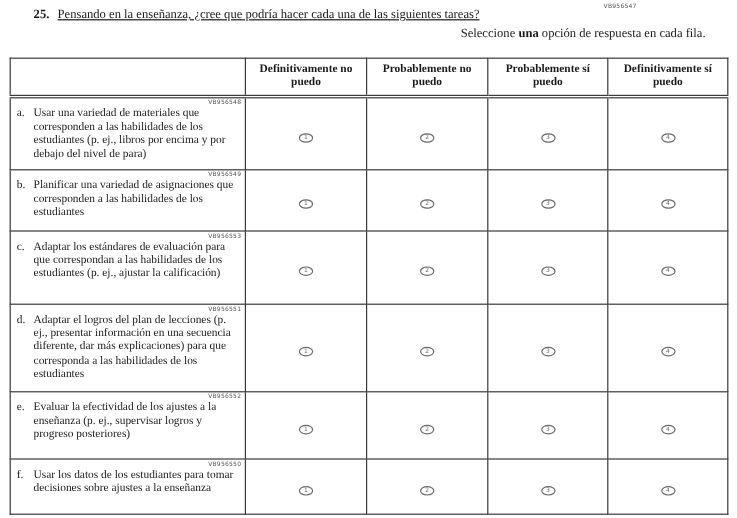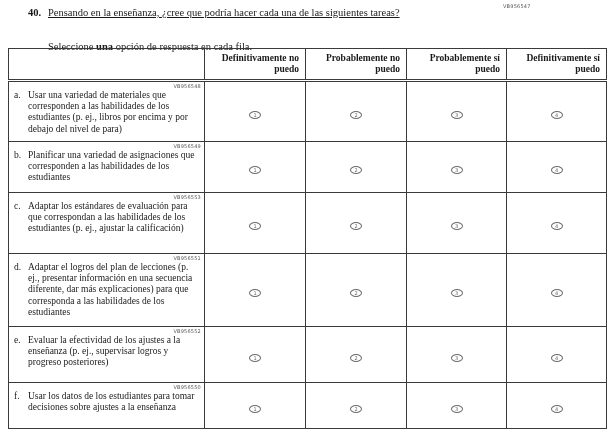--- a/index.html
+++ b/index.html
@@ -19,36 +19,36 @@
     font-size: 5px; color: #555; letter-spacing: 0.2px;
   }
 
   .question-block {
     position: absolute; top: 6px; left: 28px; width: 560px;
     font-size: 10.5px; line-height: 1.3;
   }
   .question-line { display: flex; }
   .q-number { font-weight: bold; width: 20px; flex: 0 0 20px; }
   .q-text { flex: 1; text-decoration: underline; }
-  .q-instruction { margin-top: 20px; padding-left: 20px; }
+  .q-instruction { margin-top: 2px; padding-left: 20px; text-align: right; }
   .bold { font-weight: bold; }
 
   table.response-table {
     position: absolute; top: 48px; left: 8px;
     width: 598px;
     border-collapse: collapse;
     table-layout: fixed;
   }
   .response-table th, .response-table td {
     border: 1px solid #3a3a3a;
   }
   .response-table thead th {
     border-bottom: 3px double #3a3a3a;
     font-size: 9.5px; font-weight: bold;
-    text-align: right; vertical-align: middle;
+    text-align: center; vertical-align: middle;
     line-height: 1.15;
     padding: 3px 6px;
     height: 32px;
     margin-left: 32px;
   }
   .label-cell {
     vertical-align: top;
     padding: 1px 3px 2px 5px;
   }
   .row-code {
@@ -78,21 +78,21 @@
 </style>
 </head>
 <body>
 
 <div class="page">
 
   <div class="form-code-top">VB956547</div>
 
   <div class="question-block">
     <div class="question-line">
-      <span class="q-number">40.</span>
+      <span class="q-number">25.</span>
       <span class="q-text">Pensando en la enseñanza, ¿cree que podría hacer cada una de las siguientes tareas?</span>
     </div>
     <div class="q-instruction"><span>Seleccione </span><span class="bold">una</span><span> opción de respuesta en cada fila.</span></div>
   </div>
 
   <table class="response-table">
     <colgroup>
       <col style="width:196px">
       <col style="width:101px">
       <col style="width:101px">

